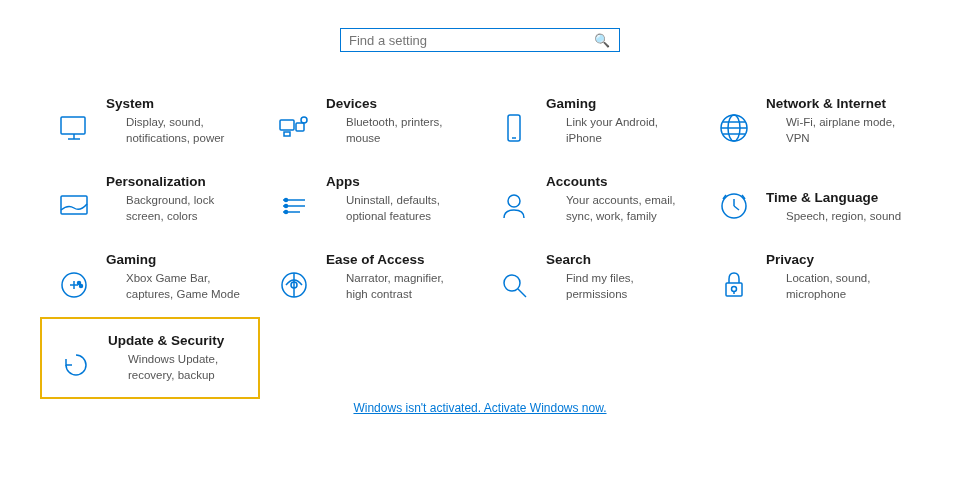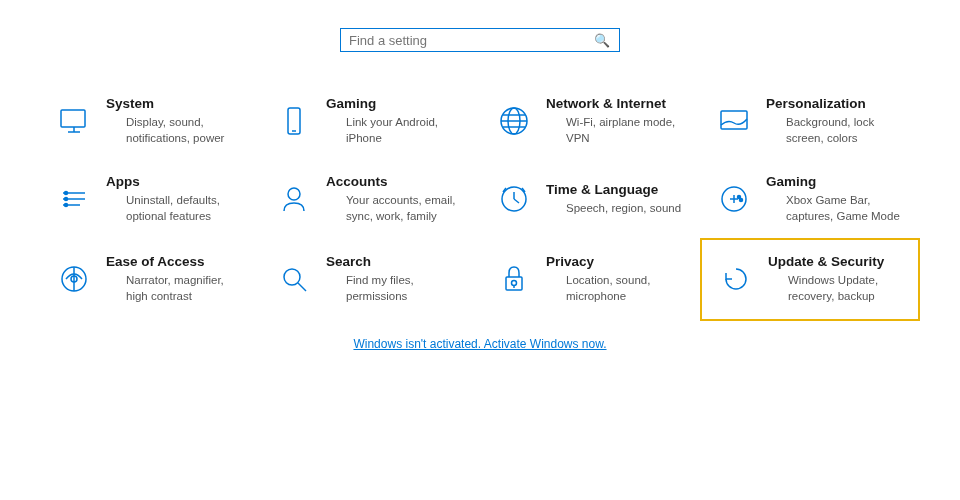--- a/index.html
+++ b/index.html
@@ -47,21 +47,21 @@
     .settings-grid {
       display: grid;
       grid-template-columns: repeat(4, 220px);
       grid-template-rows: repeat(4, auto);
       gap: 0 0;
       width: 880px;
     }
 
     .setting-item {
       display: flex;
-      align-items: center;
+      align-items: flex-end;
       padding: 14px 16px;
       cursor: pointer;
       gap: 14px;
     }
 
     .setting-item.highlighted {
       border: 2px solid #eab308;
     }
 
     .setting-icon {
@@ -93,21 +93,21 @@
     }
 
     .setting-desc {
       font-size: 11.5px;
       color: #555;
       line-height: 1.4;
       margin-left: 20px;
     }
 
     .activate-link {
-      margin-top: 16px;
+      margin-top: 2px;
       font-size: 12px;
       color: #0078d7;
       text-decoration: underline;
       cursor: pointer;
     }
   </style>
 </head>
 <body>
 
 <div class="search-bar-wrap">
@@ -127,20 +127,34 @@
     </svg>
       </div>
       <div class="setting-text">
         <div class="setting-title">System</div>
         <div class="setting-desc">Display, sound, notifications, power</div>
       </div>
     </div>
     <div class="setting-item">
       <div class="setting-icon">
         <svg width="32" height="32" viewBox="0 0 32 32" stroke="#0078d7" stroke-width="1.5" fill="none">
+      <rect x="2" y="8" width="14" height="10" rx="1"></rect>
+      <rect x="18" y="11" width="8" height="8" rx="1"></rect>
+      <circle cx="26" cy="8" r="3"></circle>
+      <rect x="6" y="20" width="6" height="4"></rect>
+    </svg>
+      </div>
+      <div class="setting-text">
+        <div class="setting-title">Devices</div>
+        <div class="setting-desc">Bluetooth, printers, mouse</div>
+      </div>
+    </div>
+    <div class="setting-item">
+      <div class="setting-icon">
+        <svg width="32" height="32" viewBox="0 0 32 32" stroke="#0078d7" stroke-width="1.5" fill="none">
       <rect x="10" y="3" width="12" height="26" rx="2"></rect>
       <line x1="14" y1="26" x2="18" y2="26"></line>
     </svg>
       </div>
       <div class="setting-text">
         <div class="setting-title">Gaming</div>
         <div class="setting-desc">Link your Android, iPhone</div>
       </div>
     </div>
     <div class="setting-item">

